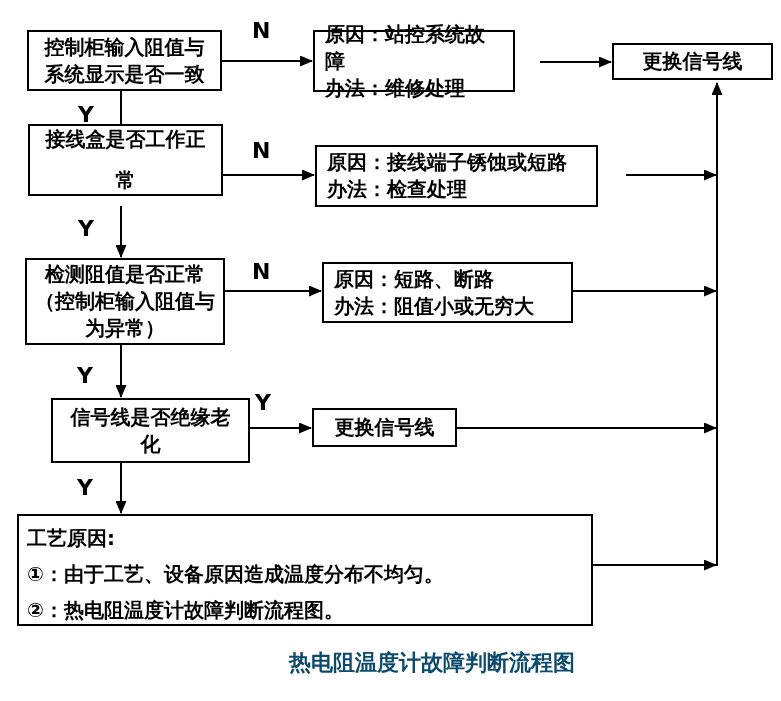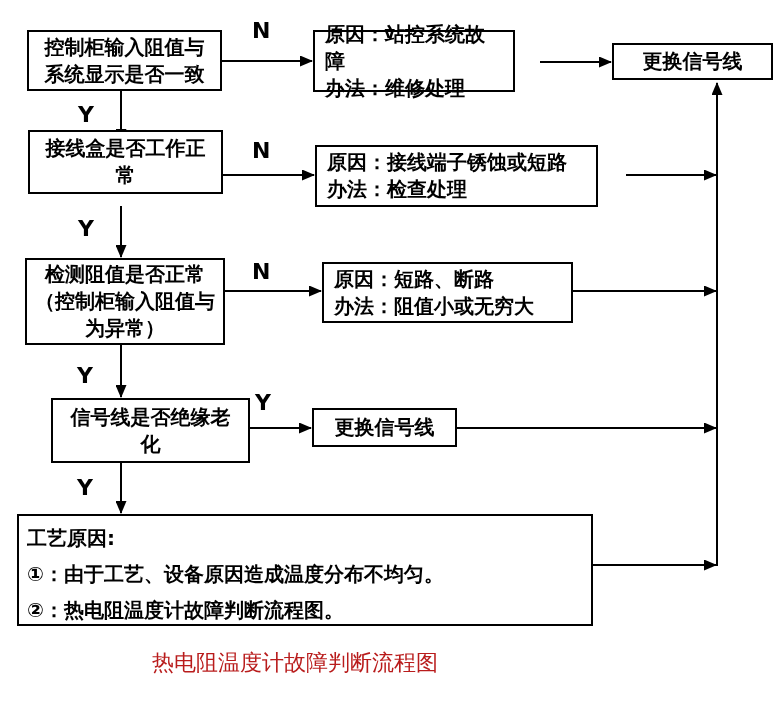--- a/index.html
+++ b/index.html
@@ -56,24 +56,24 @@
     font-weight: bold;
     font-size: 22px;
     line-height: 1;
     color: #000000;
   }
   .diagram-title {
     position: absolute;
     left: 15px;
     top: 648px;
     width: 560px;
-    text-align: center;
-    font-weight: normal;
+    text-align: right;
+    font-weight: bold;
     font-size: 22px;
-    color: #b91c1c;
+    color: #0c4a6e;
   }
   .line-span { display: block; }
 </style>
 </head>
 <body>
 
 <div id="canvas">
 
   <svg id="arrow-layer" viewBox="0 0 781 701" xmlns="http://www.w3.org/2000/svg">
     <defs>
@@ -104,21 +104,21 @@
 
   <div class="box leftalign" style="left:313px; top:30px; width:202px; height:62px;">
     <span class="line-span">原因：站控系统故障</span>
     <span class="line-span">办法：维修处理</span>
   </div>
 
   <div class="box center" style="left:612px; top:43px; width:161px; height:37px;">
     <span class="line-span">更换信号线</span>
   </div>
 
-  <div class="box center" style="left:28px; top:130px; width:195px; height:64px;">
+  <div class="box center" style="left:28px; top:124px; width:195px; height:72px;justify-content:space-between;">
     <span class="line-span">接线盒是否工作正</span>
     <span class="line-span">常</span>
   </div>
 
   <div class="box leftalign" style="left:315px; top:145px; width:283px; height:62px;">
     <span class="line-span">原因：接线端子锈蚀或短路</span>
     <span class="line-span">办法：检查处理</span>
   </div>
 
   <div class="box center" style="left:25px; top:258px; width:200px; height:87px;">

